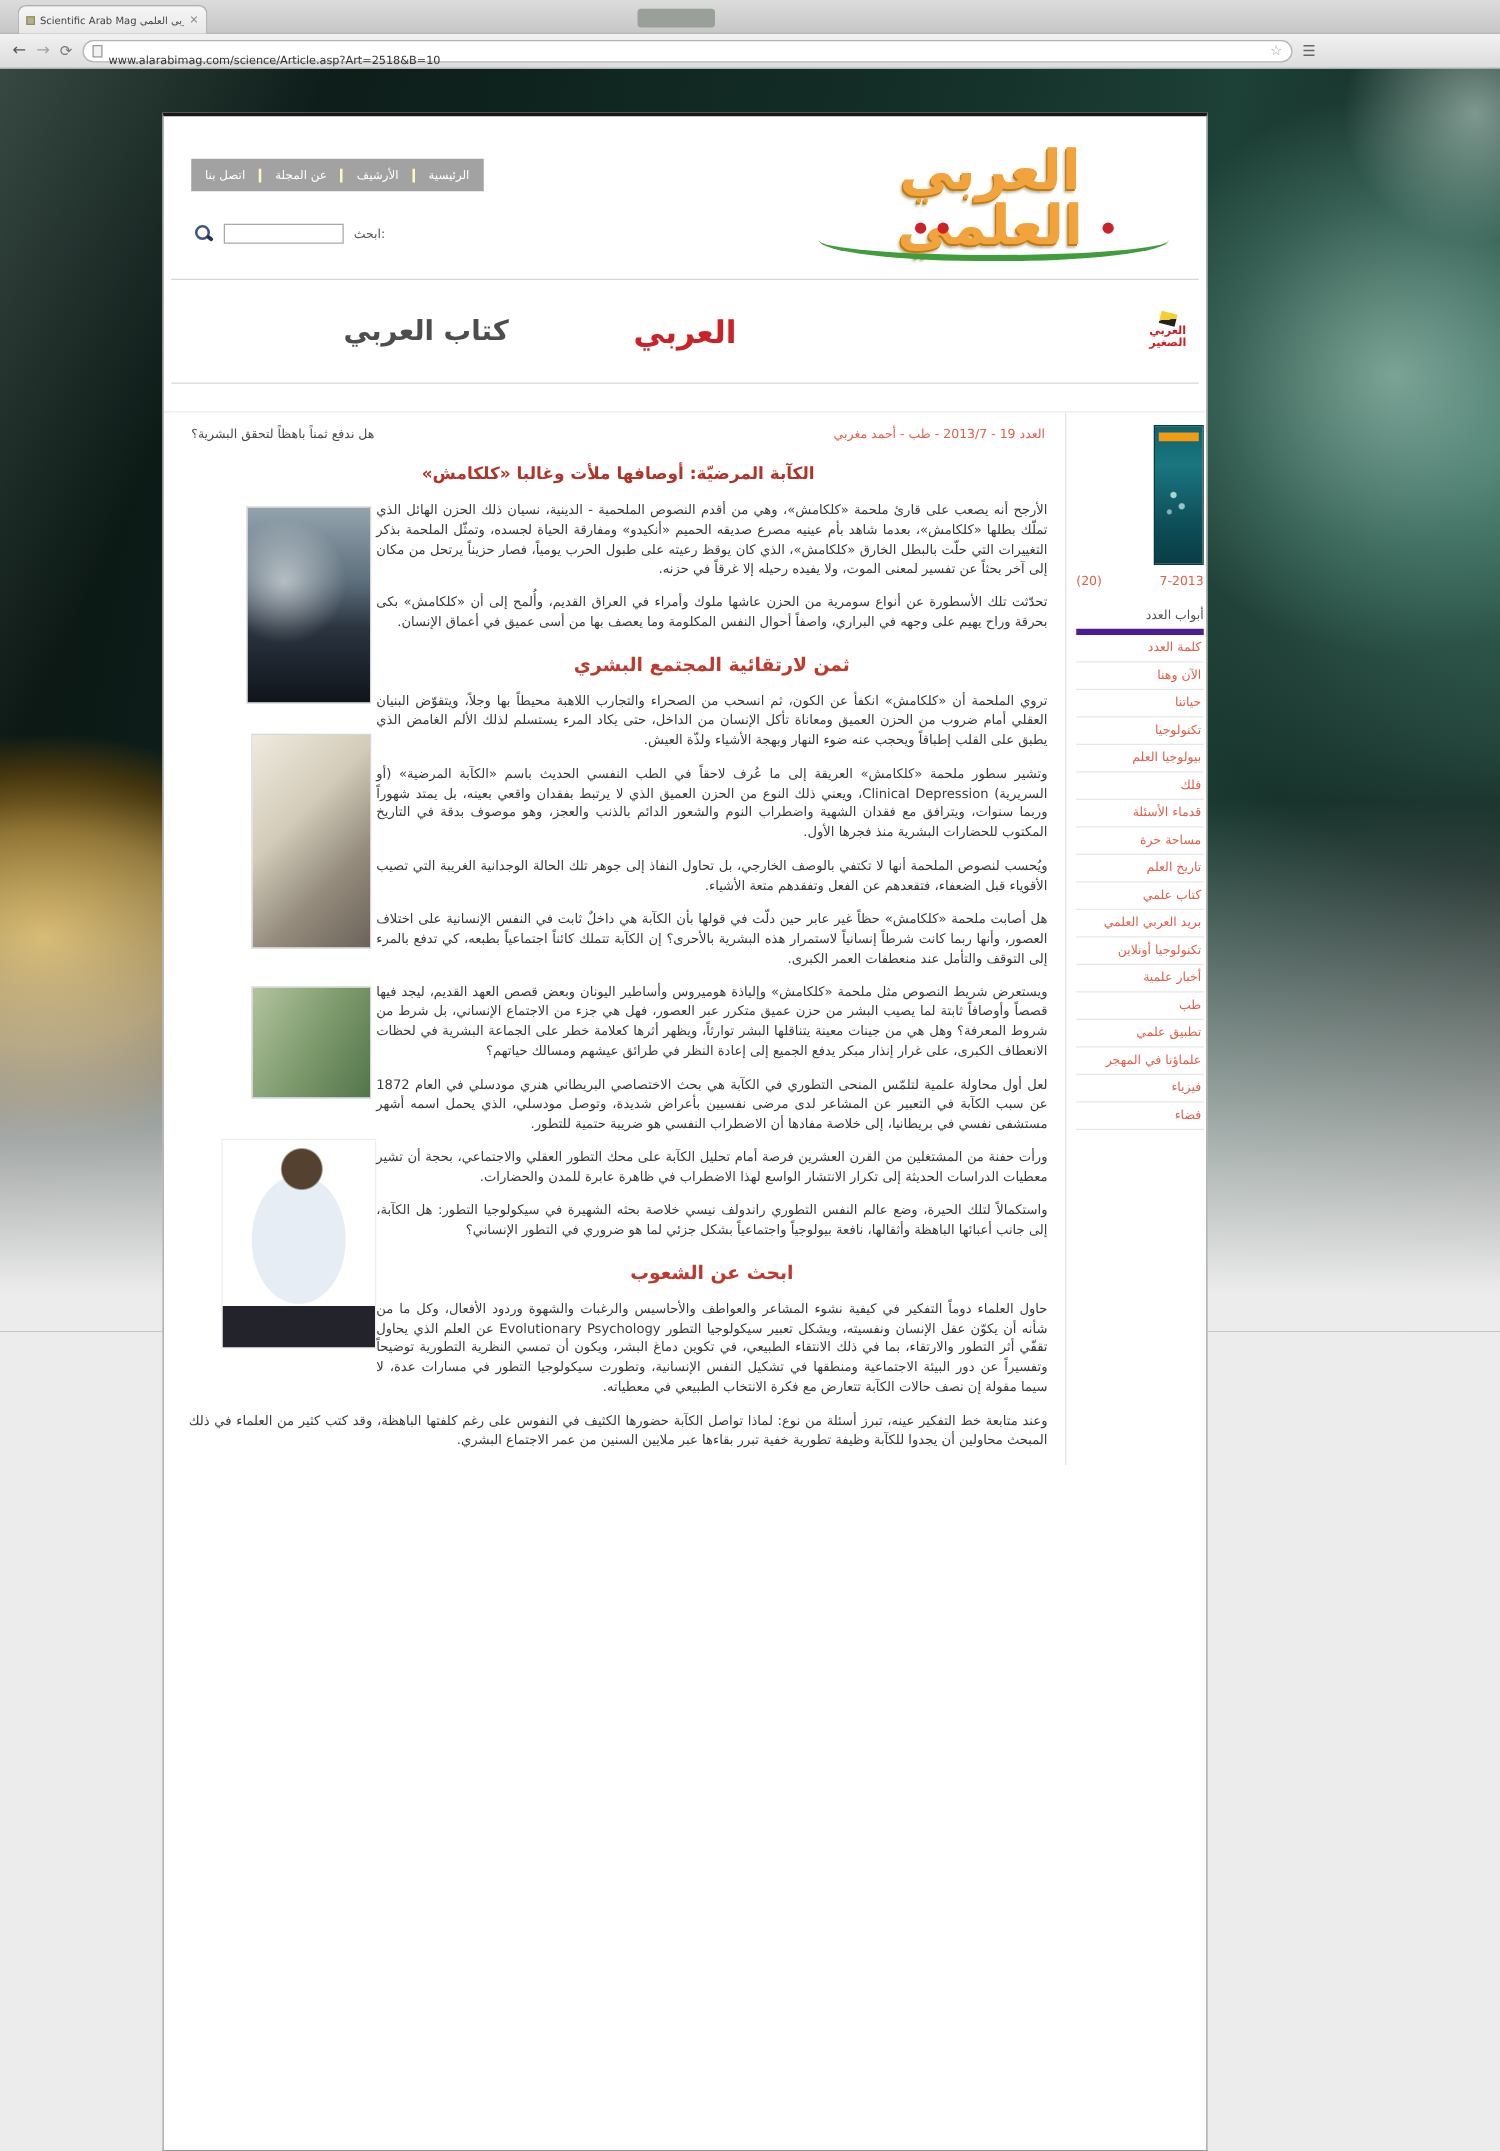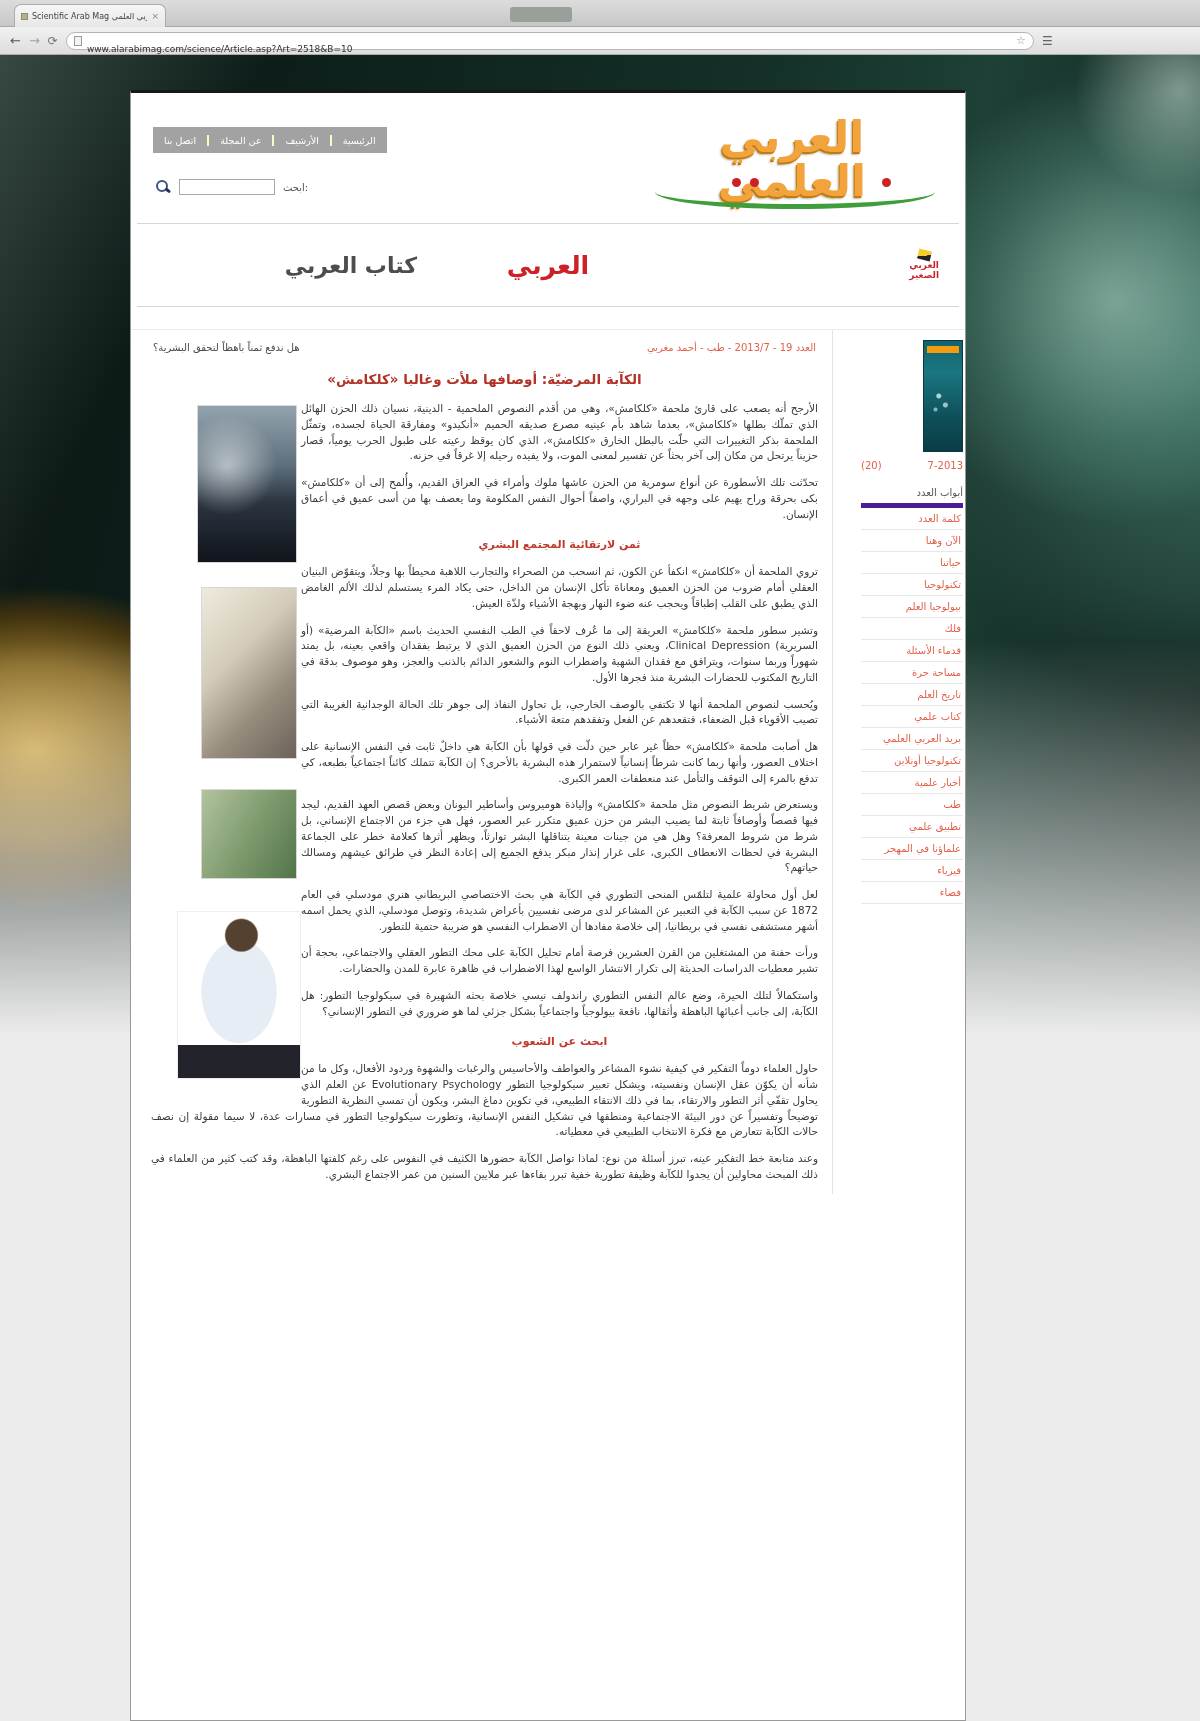--- a/index.html
+++ b/index.html
@@ -60,33 +60,33 @@
   .logo-text { display:block; text-align:center; font-size:44px; font-weight:bold; color:#f2a33c;
                text-shadow:-1px 2px 0 #bd7d13, -2px 3px 2px rgba(90,60,0,.35); direction:rtl; line-height:1.0; }
   .logo-arc { position:absolute; left:8px; right:2px; bottom:4px; height:34px;
               border-bottom:5px solid #3f9e3b; border-radius:50%; }
   .logo-dot { position:absolute; width:9px; height:9px; background:#cc2127; border-radius:50%; bottom:26px; }
   .d1 { right:46px; } .d2 { right:178px; } .d3 { right:196px; }
 
   .hr { border-top:1px solid #d6d6d6; margin:0 6px; }
   .hr1 { margin-top:28px; }
 
-  .header2 { height:82px; display:flex; align-items:center; padding:0 26px; direction:ltr; }
+  .header2 { height:82px; display:flex; align-items:center; padding:0 16px; direction:ltr; }
   .brand-left { font-size:22px; font-weight:bold; color:#4d4d4d; direction:rtl; width:260px; }
   .brand-center { flex:1; text-align:center; font-size:25px; font-weight:bold; color:#cc2127; direction:rtl; }
   .brand-right { width:260px; display:flex; justify-content:flex-end; }
   .mini-logo { text-align:center; }
   .mini-logo .diamond { width:13px; height:10px; margin:0 auto 1px auto;
       background:linear-gradient(160deg,#f5ce2e 55%, #222 56%); transform:rotate(14deg); }
   .mini-logo .ml-line { font-size:9px; font-weight:bold; color:#cc2127; line-height:1.1; direction:rtl; }
 
   .tagline { text-align:center; font-size:9.5px; color:#9a9a9a; margin-top:14px; direction:rtl; }
 
   
-  .article-wrap { margin-top:22px; display:flex; border-top:1px solid #ececec;gap:20px; }
+  .article-wrap { margin-top:22px; display:flex; border-top:1px solid #ececec; }
   .main-col { flex:1; padding:8px 14px 0 20px; border-right:1px solid #e3e3e3; }
   .meta-row { display:flex; justify-content:space-between; align-items:center; padding:4px 2px 8px 2px; }
   .meta-left { font-size:10px; color:#4a4a4a; direction:rtl; }
   .meta-right { font-size:10px; color:#e2604a; direction:rtl; }
   .art-title { text-align:center; font-size:13.5px; font-weight:bold; color:#b23327; direction:rtl; margin:10px 0 14px 0; }
 
   .content { direction:rtl; }
   .img-col { float:left; width:150px; }
   .ph { border:1px solid #d8d8d8; }
   .ph1 { width:100px; height:158px; margin:4px 4px 24px 46px;
@@ -96,21 +96,21 @@
     background:linear-gradient(135deg,#efeade 0%, #d3ccba 38%, #968d7e 68%, #6b635a 100%); }
   .ph3 { width:96px; height:90px; margin:0 4px 32px 48px;
     background:linear-gradient(120deg,#b3c39e 0%, #7d9a6d 52%, #53744a 100%); }
   .ph4 { width:124px; height:168px; margin:0 0 14px 24px; border-color:#eee;
     background:
       radial-gradient(circle at 52% 14%, #54412f 0 10%, transparent 11%),
       radial-gradient(ellipse 38px 52px at 50% 48%, #e7edf4 0 98%, transparent 100%),
       linear-gradient(0deg,#23242b 0 20%, transparent 20%), #fff; }
 
   .para { font-size:10.5px; line-height:1.5; color:#3a3a3a; text-align:justify; margin-bottom:11px; }
-  .sec-h { text-align:center; font-size:11px; font-weight:bold; color:#c0392b; margin:16px 0 13px 0; }
+  .sec-h { text-align:center; font-size:15px; font-weight:bold; color:#c0392b; margin:16px 0 13px 0; }
 
   
   .side-col { width:112px; padding:10px 2px 0 8px; }
   .cover { width:40px; height:112px; margin-left:auto; margin-right:0; display:block; border:1px solid #0a3a40; position:relative;
     background:linear-gradient(180deg,#11636c 0%, #1a7680 28%, #0e4f59 70%, #0a3d46 100%); }
   .cover::before { content:""; position:absolute; top:5px; left:3px; right:3px; height:7px; background:#f39c12; }
   .cover::after { content:""; position:absolute; top:46px; left:6px; width:22px; height:30px;
     background:radial-gradient(circle at 40% 30%, rgba(210,240,235,.8) 0 2px, transparent 3px),
                radial-gradient(circle at 70% 60%, rgba(210,240,235,.7) 0 2px, transparent 3px),
                radial-gradient(circle at 25% 75%, rgba(210,240,235,.6) 0 1.5px, transparent 2.5px); }

